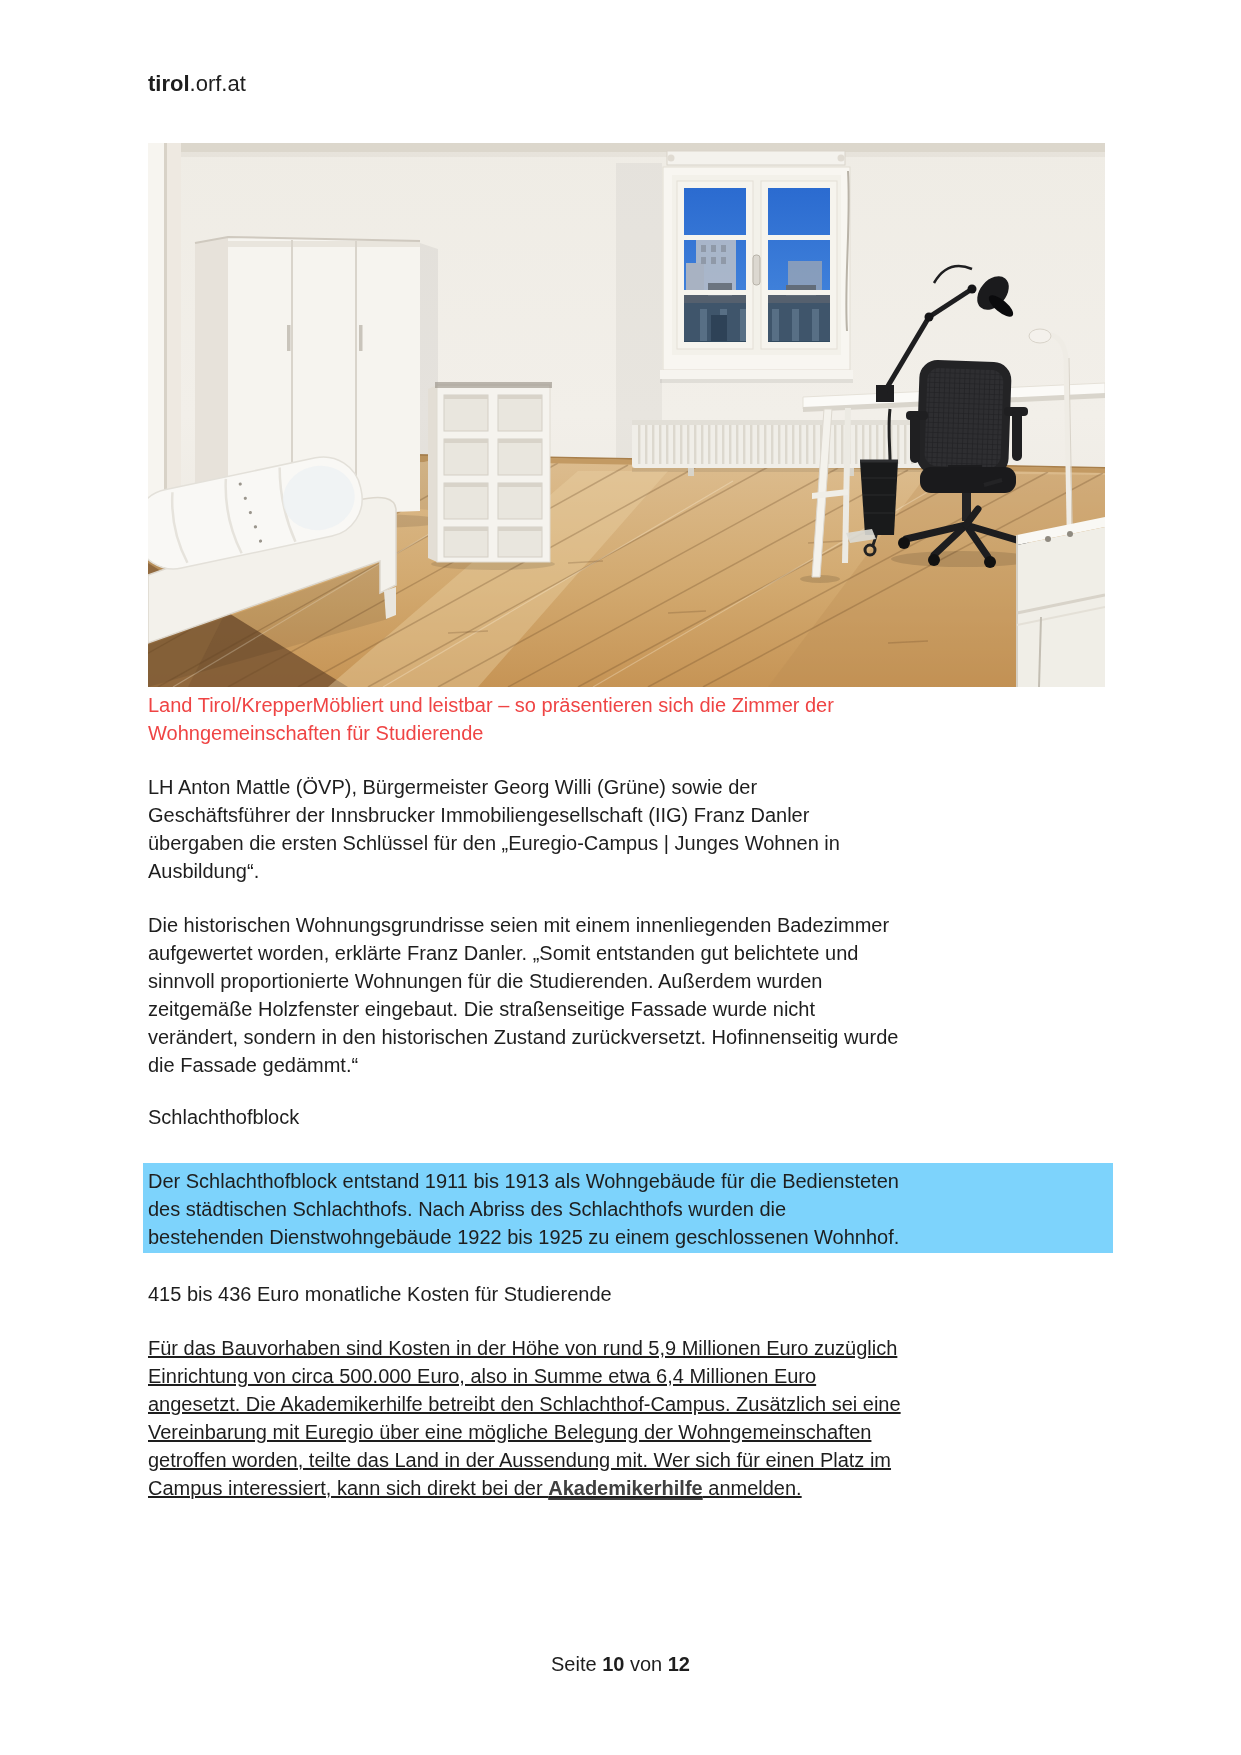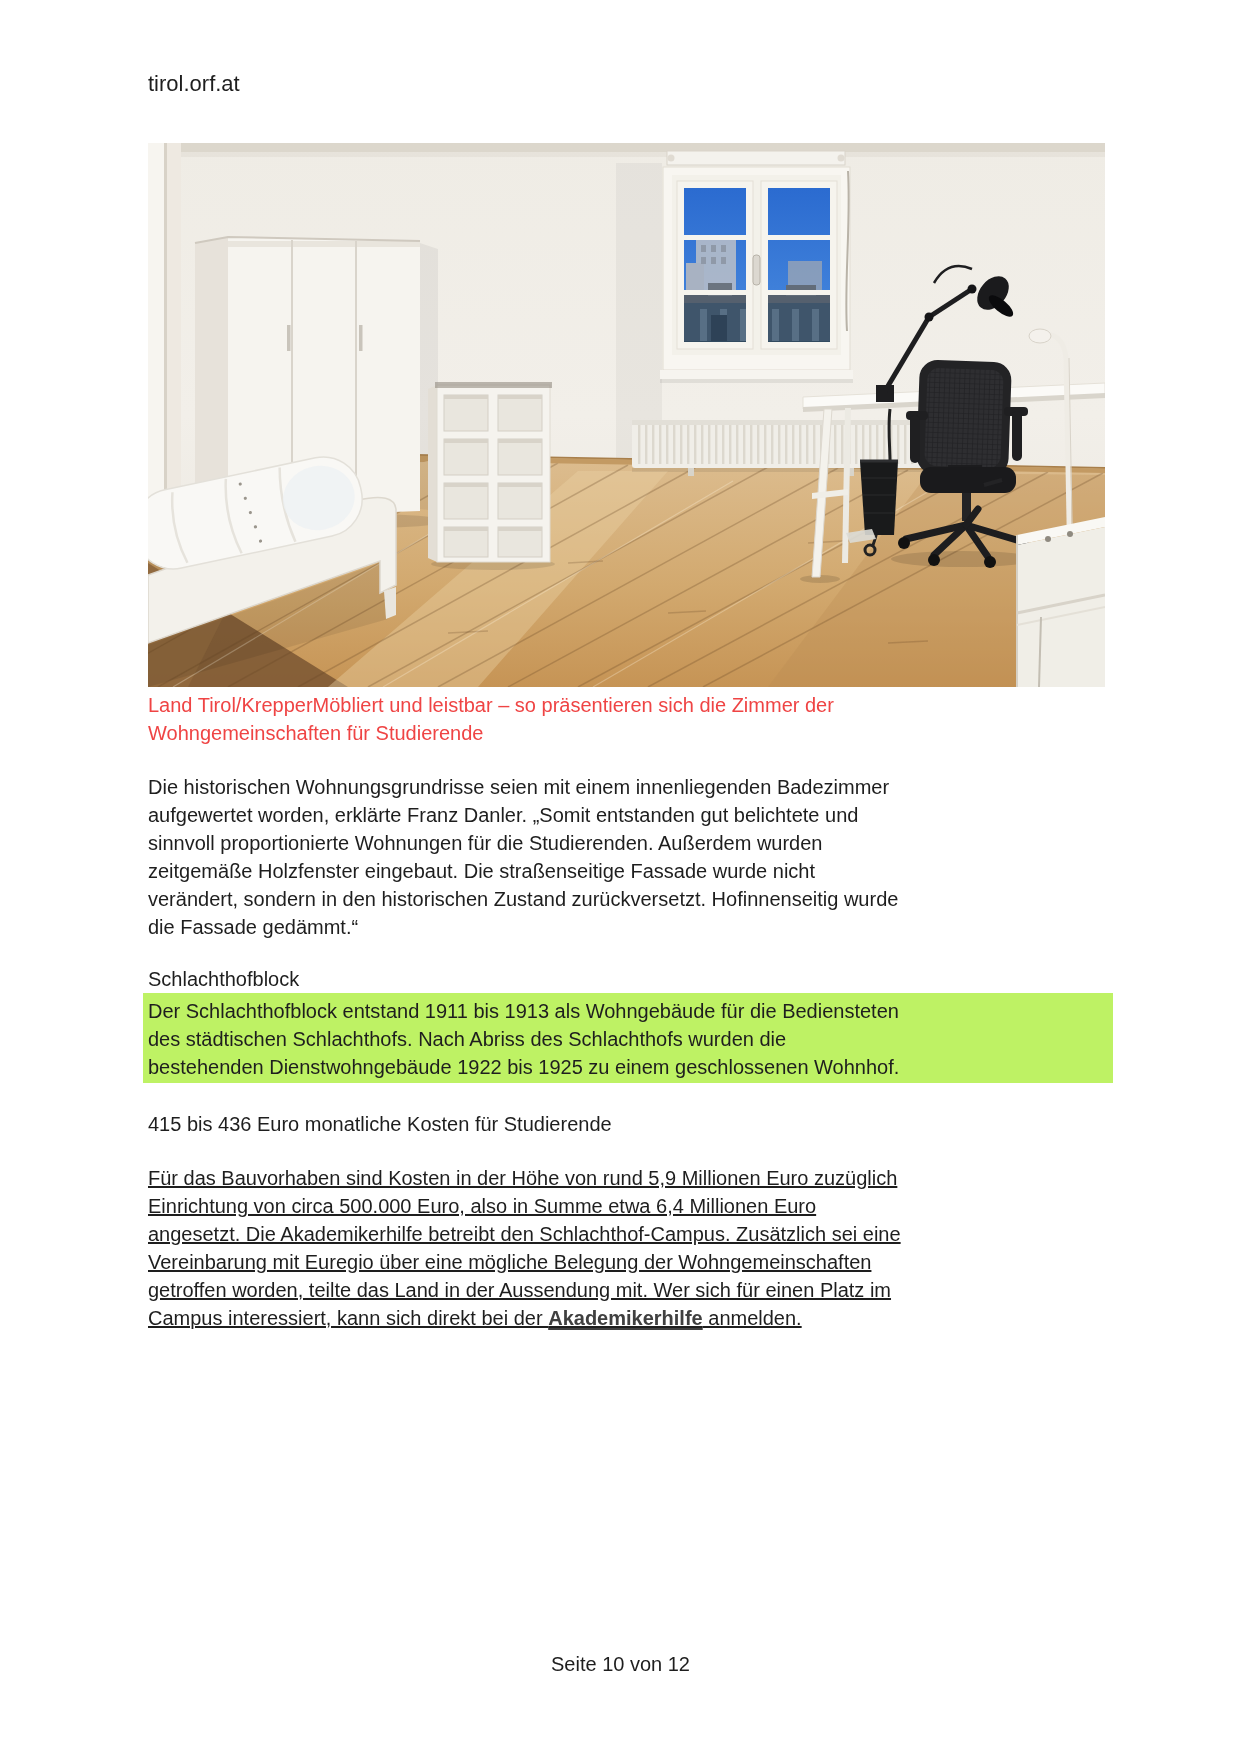--- a/index.html
+++ b/index.html
@@ -1,29 +1,29 @@
 <!DOCTYPE html>
 <html><head>
 <meta charset="utf-8">
 <style>
   html,body{margin:0;padding:0;background:#ffffff;}
   .page{position:relative;width:1241px;height:1755px;background:#ffffff;overflow:hidden;
         font-family:"Liberation Sans","DejaVu Sans",sans-serif;font-size:20px;line-height:28px;color:#1e1e1e;}
   .content{position:absolute;left:148px;top:0;width:965px;}
   .brand{margin-top:70px;font-size:22px;line-height:28px;white-space:pre;}
-  .b{font-weight:normal;}
+  .b{font-weight:bold;}
   .photo{margin-top:45px;width:957px;height:544px;}
   .photo svg{display:block;}
   p{margin:0;white-space:pre-line;}
   .caption{margin-top:4px;color:#ef4444;}
   .h-fassade{margin-top:26px;}
   .p-schluessel{margin-top:26px;}
   .p-grundrisse{margin-top:26px;}
   .h-schlachthof{margin-top:24px;}
-  .highlight{margin-left:-5px;padding:4px 0 2px 5px;background:#bef264;}
+  .highlight{margin-top:32px;margin-left:-5px;padding:4px 0 2px 5px;background:#7dd3fc;}
   .h-kosten{margin-top:27px;}
   .p-kosten{margin-top:26px;text-decoration:underline;}
   .link{color:#404040;font-weight:bold;text-decoration:underline;text-decoration-thickness:2px;text-underline-offset:3px;}
   .footer{position:absolute;left:0;top:1650px;width:1241px;text-align:center;white-space:pre;}
 </style>
 </head>
 <body>
 
 <div class="page">
   <div class="content">
@@ -305,20 +305,24 @@
           <circle cx="900" cy="396" r="3" fill="#8f8a80"></circle>
           <circle cx="922" cy="391" r="3" fill="#8f8a80"></circle>
         </g>
       </svg>
     </div>
 
     <p class="caption">Land Tirol/KrepperMöbliert und leistbar – so präsentieren sich die Zimmer der
 Wohngemeinschaften für Studierende</p>
 
 
+    <p class="p-schluessel">LH Anton Mattle (ÖVP), Bürgermeister Georg Willi (Grüne) sowie der
+Geschäftsführer der Innsbrucker Immobiliengesellschaft (IIG) Franz Danler
+übergaben die ersten Schlüssel für den „Euregio-Campus | Junges Wohnen in
+Ausbildung“.</p>
 
     <p class="p-grundrisse">Die historischen Wohnungsgrundrisse seien mit einem innenliegenden Badezimmer
 aufgewertet worden, erklärte Franz Danler. „Somit entstanden gut belichtete und
 sinnvoll proportionierte Wohnungen für die Studierenden. Außerdem wurden
 zeitgemäße Holzfenster eingebaut. Die straßenseitige Fassade wurde nicht
 verändert, sondern in den historischen Zustand zurückversetzt. Hofinnenseitig wurde
 die Fassade gedämmt.“</p>
 
     <p class="h-schlachthof">Schlachthofblock</p>
 

